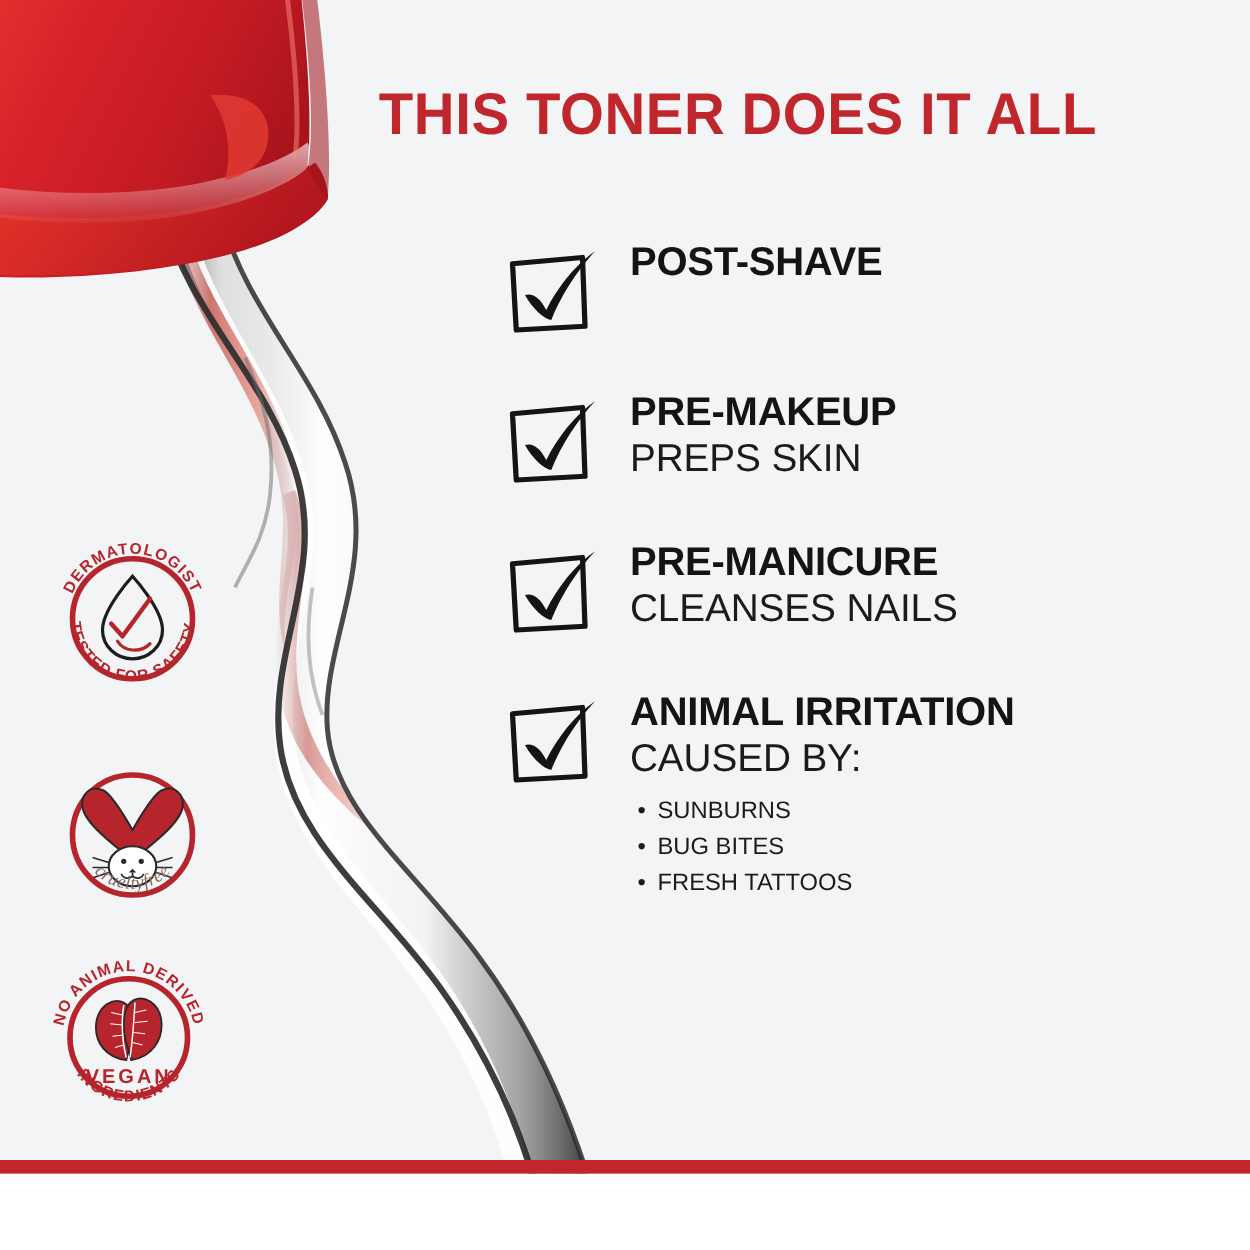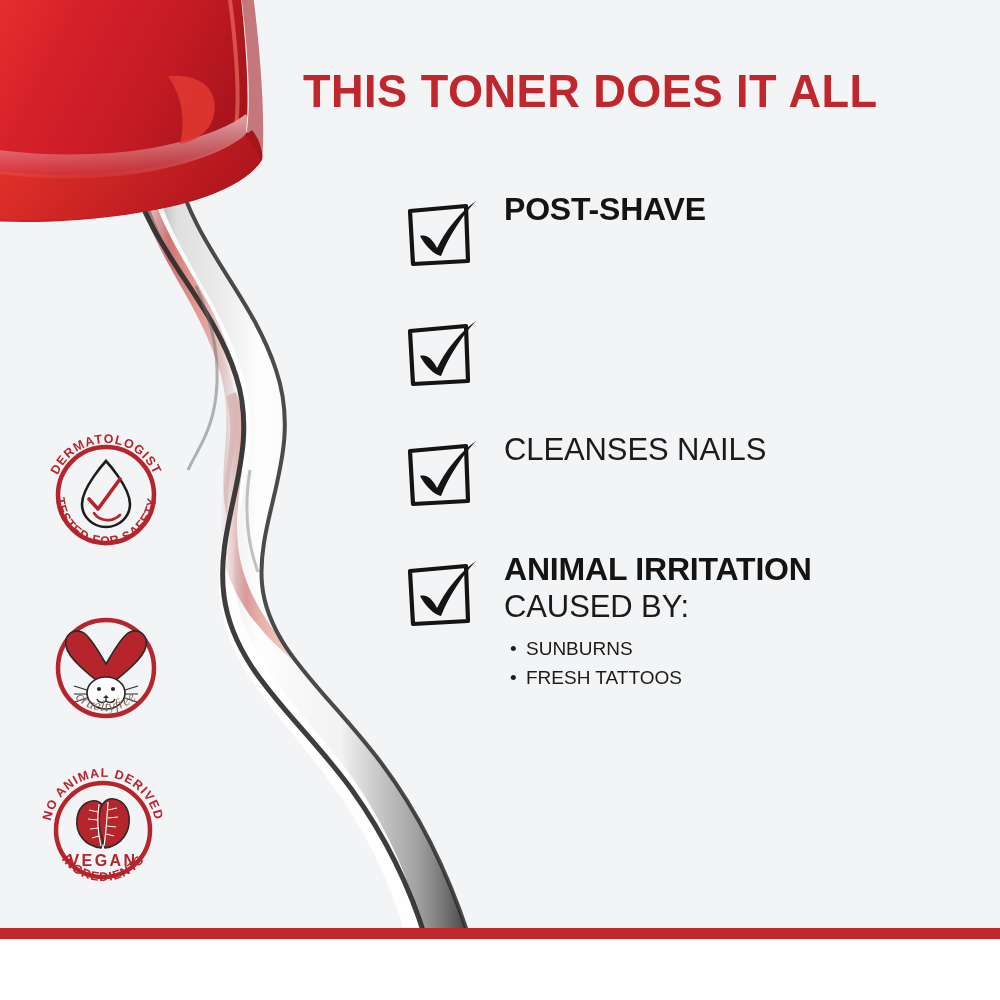--- a/index.html
+++ b/index.html
@@ -226,31 +226,36 @@
     </div>
 
     <div class="benefit">
       <span class="check">
         <svg width="78" height="72" viewBox="0 0 78 72">
           <path d="M6,13 L62,8 L64,63 L9,66 Z" fill="none" stroke="#141414" stroke-width="4.2" stroke-linejoin="round" stroke-linecap="round"></path>
           <path d="M16,38 C22,36 28,40 33,50 C42,32 56,14 72,3
                    C58,18 45,38 37,58 C31,57 22,49 16,38 Z" fill="#141414"></path>
         </svg>
       </span>
+      <div class="benefit-text">
+        <div class="b-title">PRE-MAKEUP</div>
+        <div class="b-sub">PREPS SKIN</div>
+      </div>
     </div>
 
     <div class="benefit">
       <span class="check">
         <svg width="78" height="72" viewBox="0 0 78 72">
           <path d="M6,13 L62,8 L64,63 L9,66 Z" fill="none" stroke="#141414" stroke-width="4.2" stroke-linejoin="round" stroke-linecap="round"></path>
           <path d="M16,38 C22,36 28,40 33,50 C42,32 56,14 72,3
                    C58,18 45,38 37,58 C31,57 22,49 16,38 Z" fill="#141414"></path>
         </svg>
       </span>
       <div class="benefit-text">
+        <div class="b-title">PRE-MANICURE</div>
         <div class="b-sub">CLEANSES NAILS</div>
       </div>
     </div>
 
     <div class="benefit">
       <span class="check">
         <svg width="78" height="72" viewBox="0 0 78 72">
           <path d="M6,13 L62,8 L64,63 L9,66 Z" fill="none" stroke="#141414" stroke-width="4.2" stroke-linejoin="round" stroke-linecap="round"></path>
           <path d="M16,38 C22,36 28,40 33,50 C42,32 56,14 72,3
                    C58,18 45,38 37,58 C31,57 22,49 16,38 Z" fill="#141414"></path>
@@ -258,20 +263,23 @@
       </span>
       <div class="benefit-text">
         <div class="b-title">ANIMAL IRRITATION</div>
         <div class="b-sub">CAUSED BY:</div>
       </div>
       <ul class="sublist">
         <li>
           <span class="bullet-dot">•</span><span>SUNBURNS</span>
         </li>
         <li>
+          <span class="bullet-dot">•</span><span>BUG BITES</span>
+        </li>
+        <li>
           <span class="bullet-dot">•</span><span>FRESH TATTOOS</span>
         </li>
       </ul>
     </div>
   </div>
 
   <div class="badge" style="left:36px;top:425px;">
     <svg width="140" height="140" viewBox="0 0 140 140">
       <defs>
         <path id="arcTop1" d="M18,70 A52,52 0 0 1 122,70" fill="none"></path>

